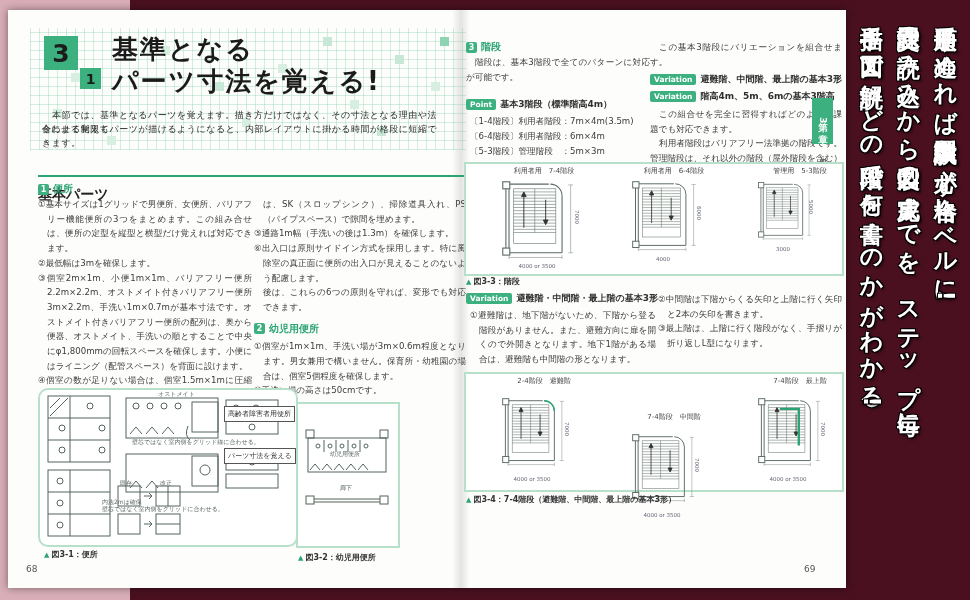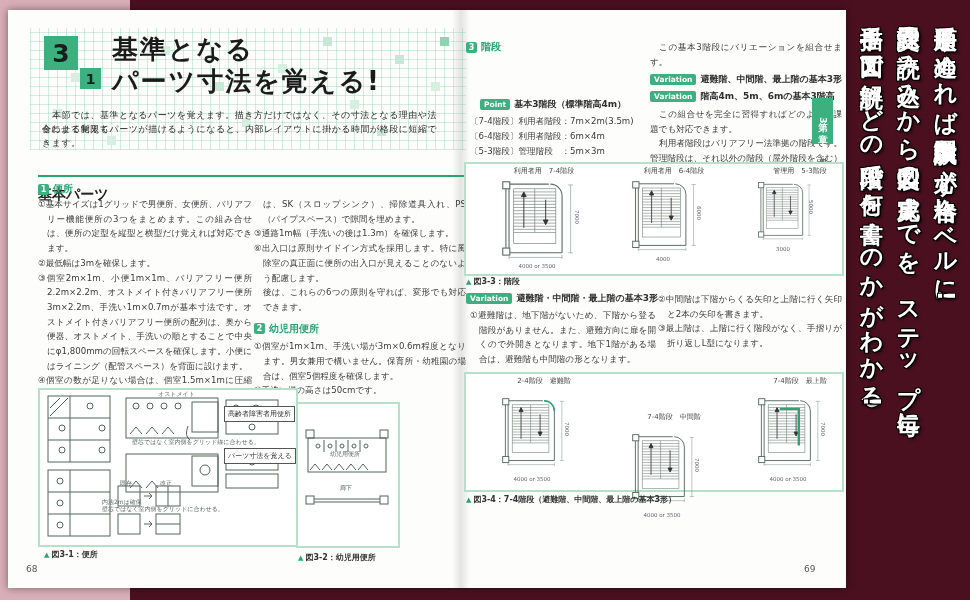--- a/index.html
+++ b/index.html
@@ -142,21 +142,21 @@
       <p class="hang">⑥出入口は原則サイドイン方式を採用します。特に風除室の真正面に便所の出入口が見えることのないよう配慮します。</p>
       <p class="cont">後は、これらの6つの原則を守れば、変形でも対応できます。</p>
       <div class="sub-row" style="margin:7px 0 3px 0;">
         <span class="numbox">2</span>
         <span class="sub-title">幼児用便所</span>
       </div>
       <p class="hang">①個室が1m×1m、手洗い場が3m×0.6m程度となります。男女兼用で構いません。保育所・幼稚園の場合は、個室5個程度を確保します。</p>
       <p class="hang">②手洗い場の高さは50cmです。</p>
     </div>
 
-    <div class="abs fig figgrid" style="left:30px;top:378px;width:256px;height:155px;">
+    <div class="abs fig figgrid" style="left:30px;top:378px;width:256px;height:155px;border-radius:10px;">
       <svg class="sketch abs" style="left:0;top:0;" width="256" height="155" viewBox="0 0 256 155">
         <rect x="8" y="6" width="62" height="66"></rect>
         <line x1="8" y1="28" x2="70" y2="28"></line>
           <line x1="8" y1="50" x2="70" y2="50"></line>
         <line x1="30" y1="6" x2="30" y2="72"></line>
         <path d="M10,26 L28,8 M10,18 L20,8"></path>
         <circle cx="22" cy="38" r="3"></circle>
           <circle cx="22" cy="60" r="3"></circle>
         <circle cx="50" cy="16" r="3"></circle>
           <circle cx="62" cy="38" r="3"></circle>
@@ -238,26 +238,29 @@
       <span class="tri">▲</span>
       <span>図3-2：幼児用便所</span>
     </div>
 
     <div class="abs pagenum" style="left:18px;top:554px;">68</div>
 
     <div class="abs sub-row" style="left:458px;top:30px;">
       <span class="numbox">3</span>
       <span class="sub-title">階段</span>
     </div>
-    <div class="abs badge-row" style="left:472px;top:88px;">
+    <div class="abs col" style="left:458px;top:45px;width:184px;">
+      <p class="ind">階段は、基本3階段で全てのパターンに対応が可能です。</p>
+    </div>
+    <div class="abs badge-row" style="left:458px;top:88px;">
       <span class="badge">Point</span>
       <span>基本3階段（標準階高4m）</span>
     </div>
     <div class="abs col" style="left:462px;top:104px;width:184px;line-height:15px;">
-      <p>〔7-4階段〕利用者階段：7m×2m(3.5m)</p>
+      <p>〔1-4階段〕利用者階段：7m×4m(3.5m)</p>
       <p>〔6-4階段〕利用者階段：6m×4m</p>
       <p>〔5-3階段〕管理階段　：5m×3m</p>
     </div>
 
     <div class="abs col" style="left:642px;top:30px;width:192px;">
       <p class="ind">この基本3階段にバリエーションを組合せます。</p>
       <div class="badge-row" style="margin:3px 0 2px 0;">
         <span class="badge">Variation</span>
         <span>避難階、中間階、最上階の基本3形</span>
       </div>

